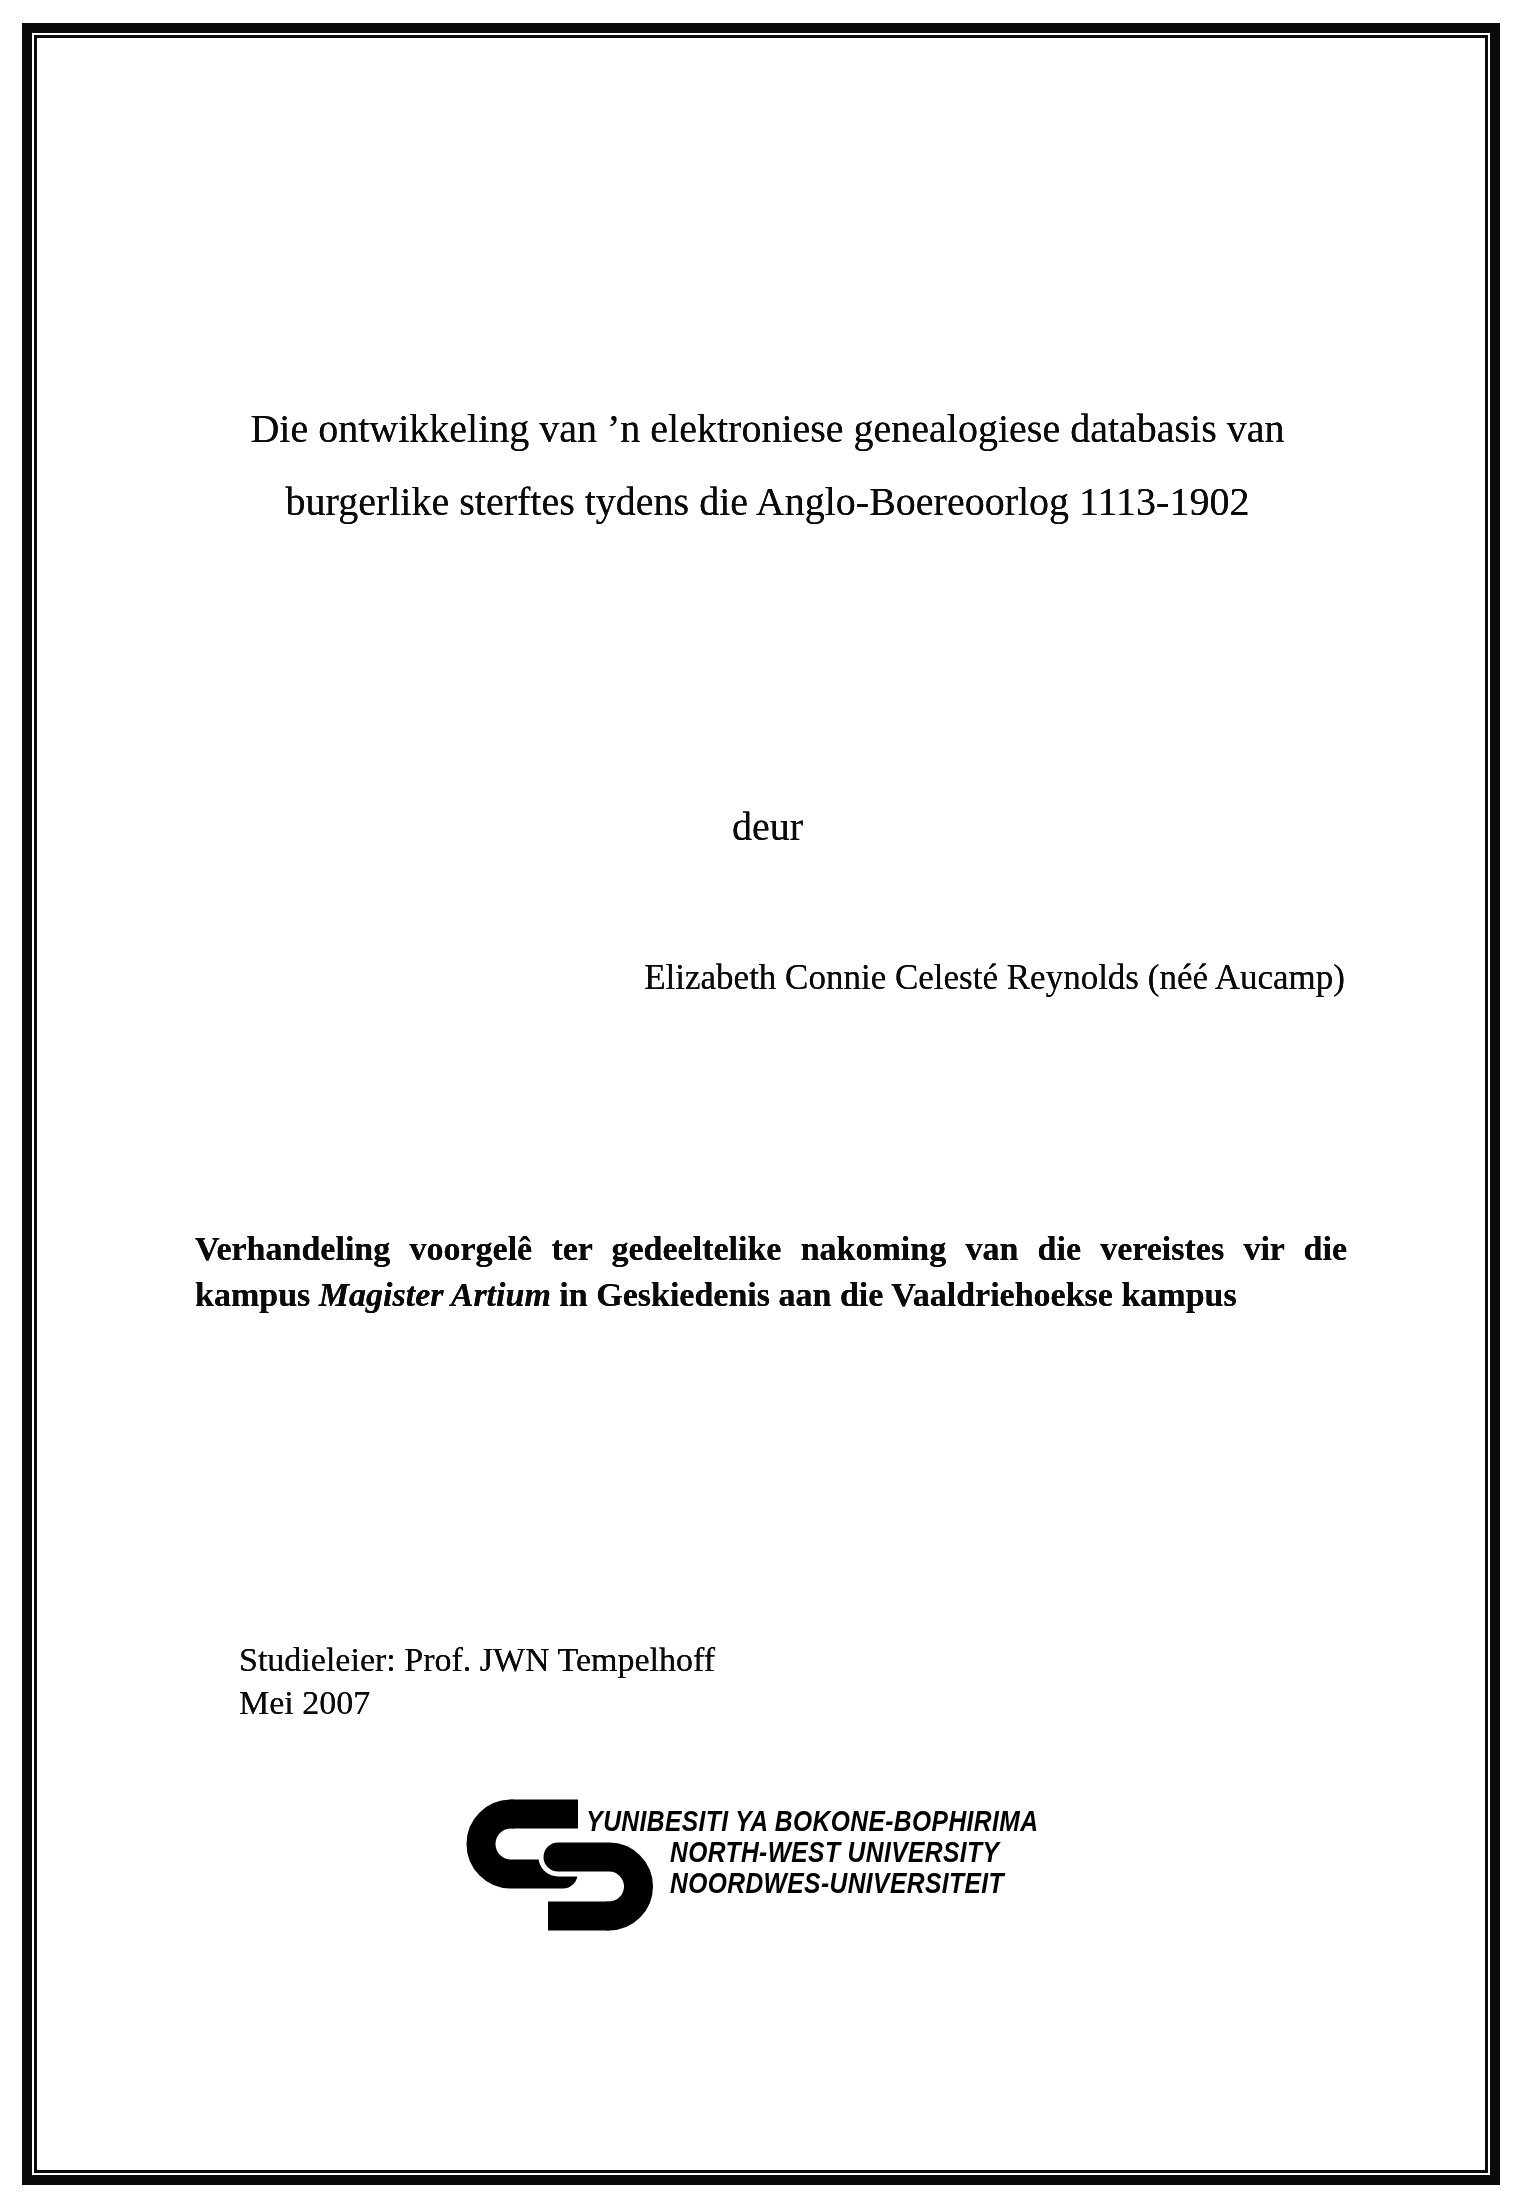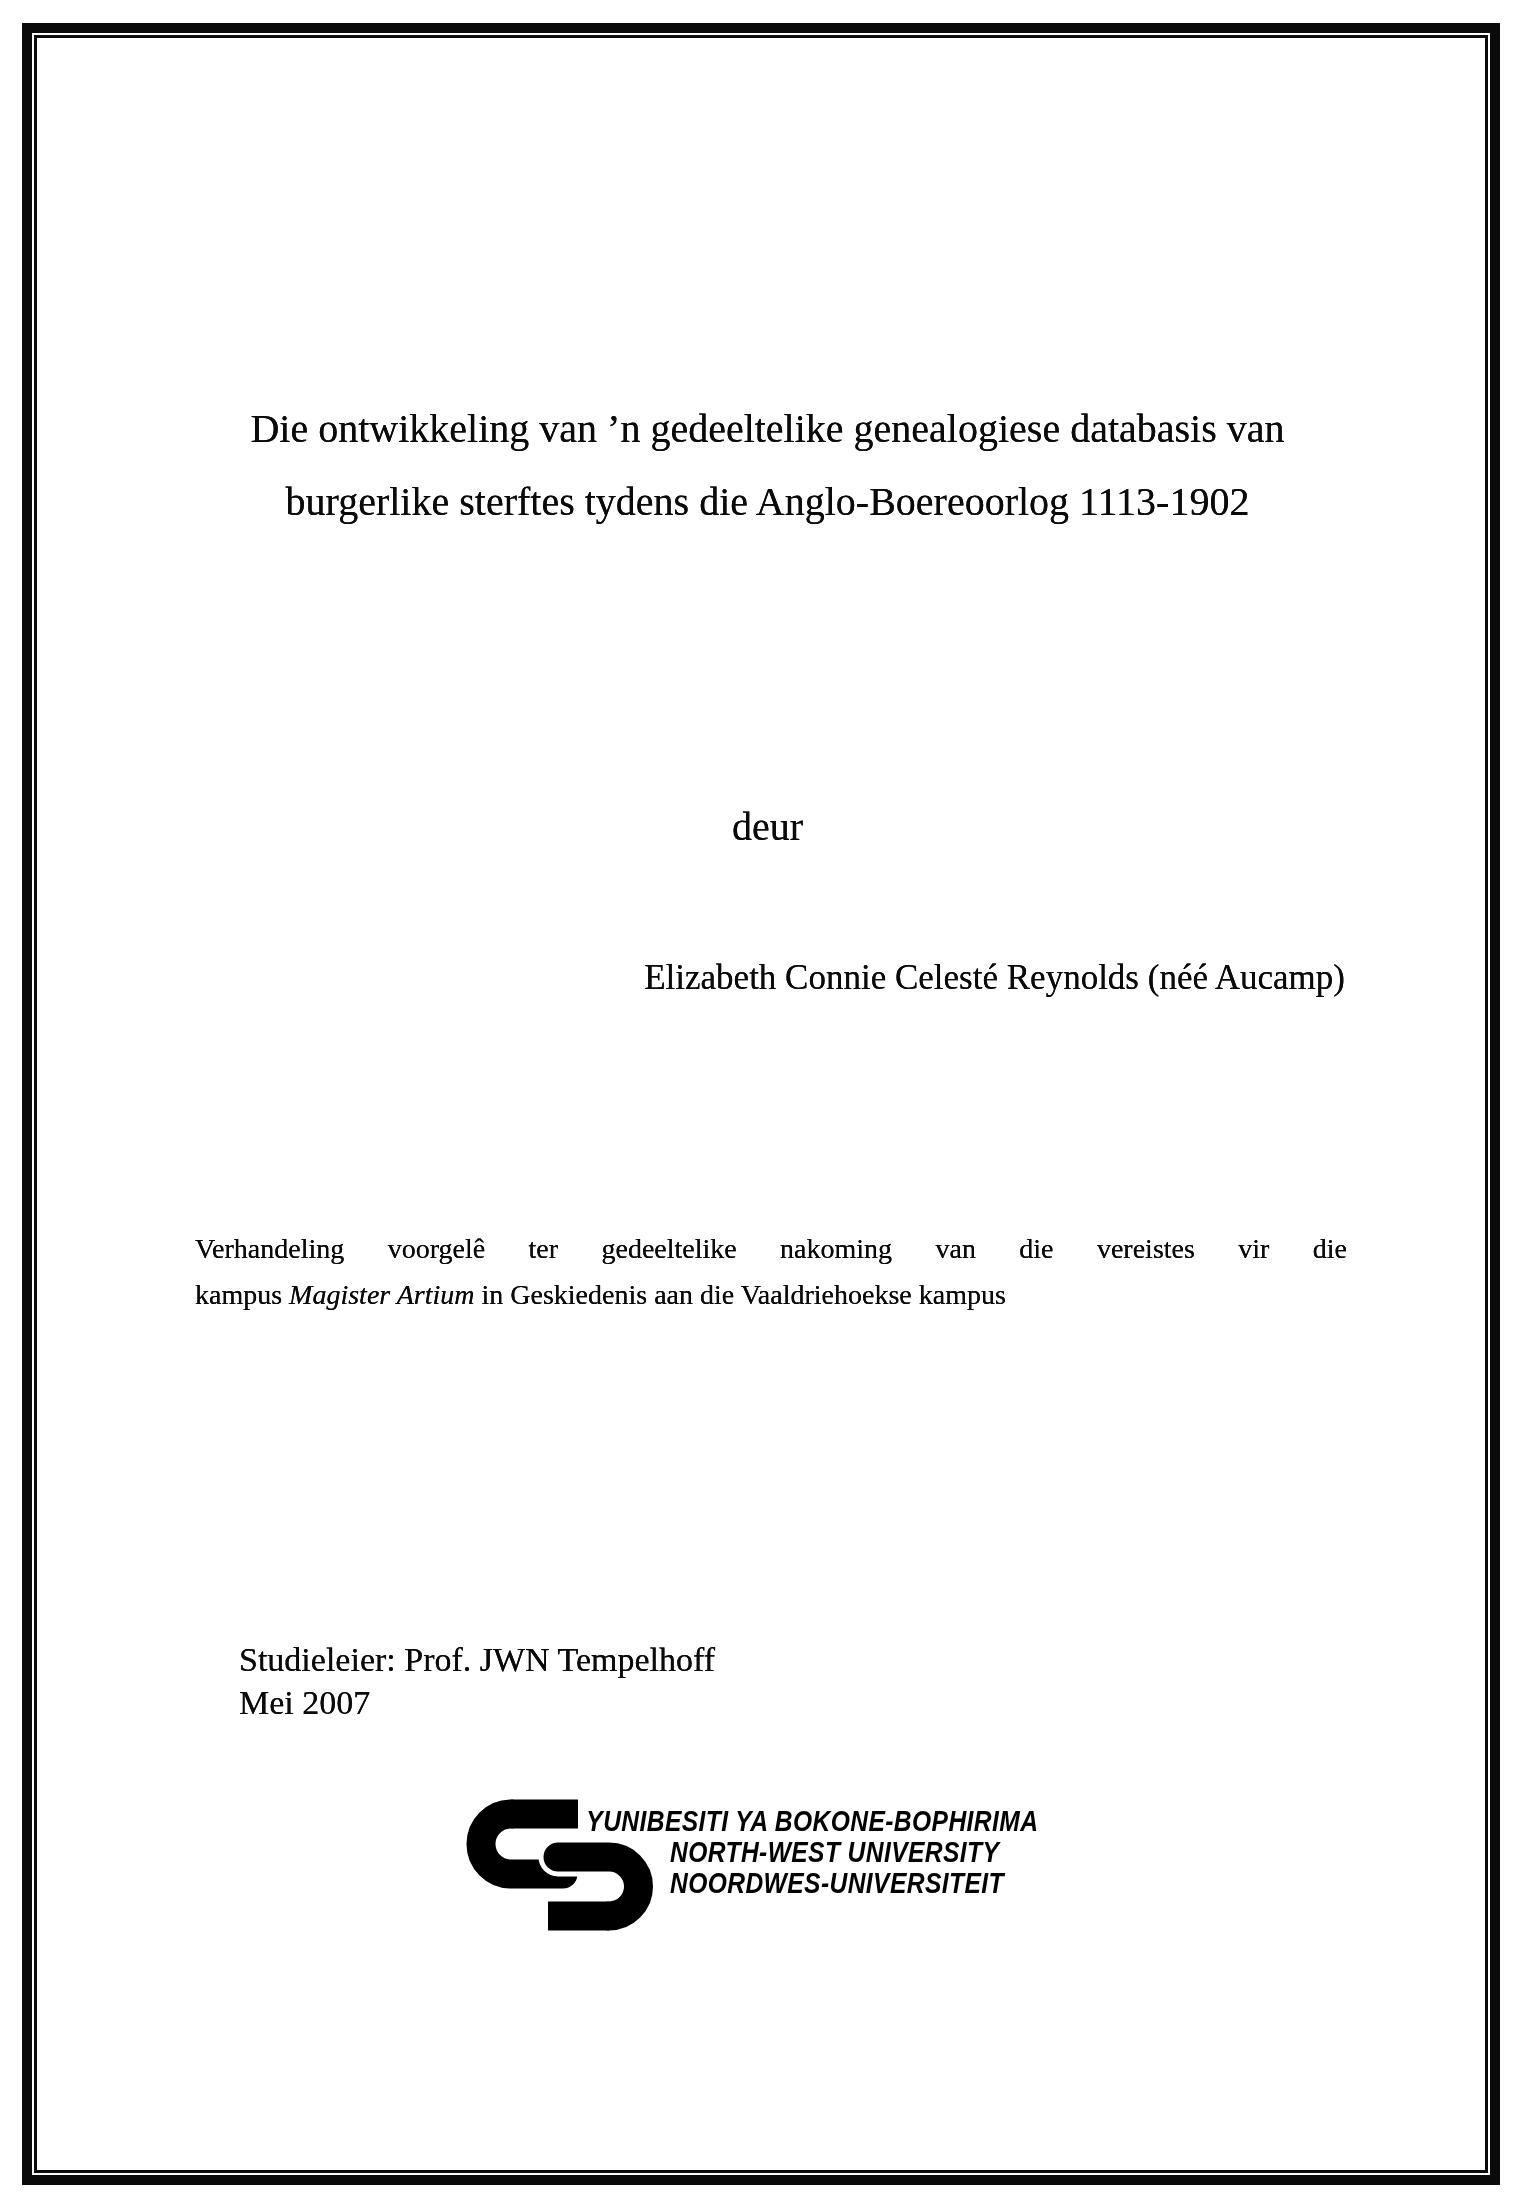--- a/index.html
+++ b/index.html
@@ -48,22 +48,23 @@
     position: absolute;
     left: 190px; top: 958px;
     width: 1155px;
     text-align: right;
     font-size: 35px;
   }
   .statement {
     position: absolute;
     left: 195px; top: 1226px;
     width: 1152px;
-    font-size: 28px;
+    font-size: 34px;
     line-height: 46px;
+    font-weight: bold;
   }
   .statement .justified {
     text-align: justify;
     text-align-last: justify;
   }
   .supervisor-block {
     position: absolute;
     left: 195px; top: 1638px;
     width: 900px;
     font-size: 34px;
@@ -95,21 +96,21 @@
   .logo-text .line { display: block; }
 </style>
 </head>
 <body>
 
 <div class="outer-frame">
   <div class="inner-frame"></div>
 </div>
 
 <div class="title-block txt">
-  <div>Die ontwikkeling van ’n gedeeltelike genealogiese databasis van</div>
+  <div>Die ontwikkeling van ’n elektroniese genealogiese databasis van</div>
   <div>burgerlike sterftes tydens die Anglo-Boereoorlog 1113-1902</div>
 </div>
 
 <div class="byline txt">deur</div>
 
 <div class="author txt">Elizabeth Connie Celesté Reynolds (néé Aucamp)</div>
 
 <div class="statement txt">
   <div class="justified">Verhandeling voorgelê ter gedeeltelike nakoming van die vereistes vir die</div>
   <div><span>kampus </span><i>Magister Artium</i><span> in Geskiedenis aan die Vaaldriehoekse kampus</span></div>

